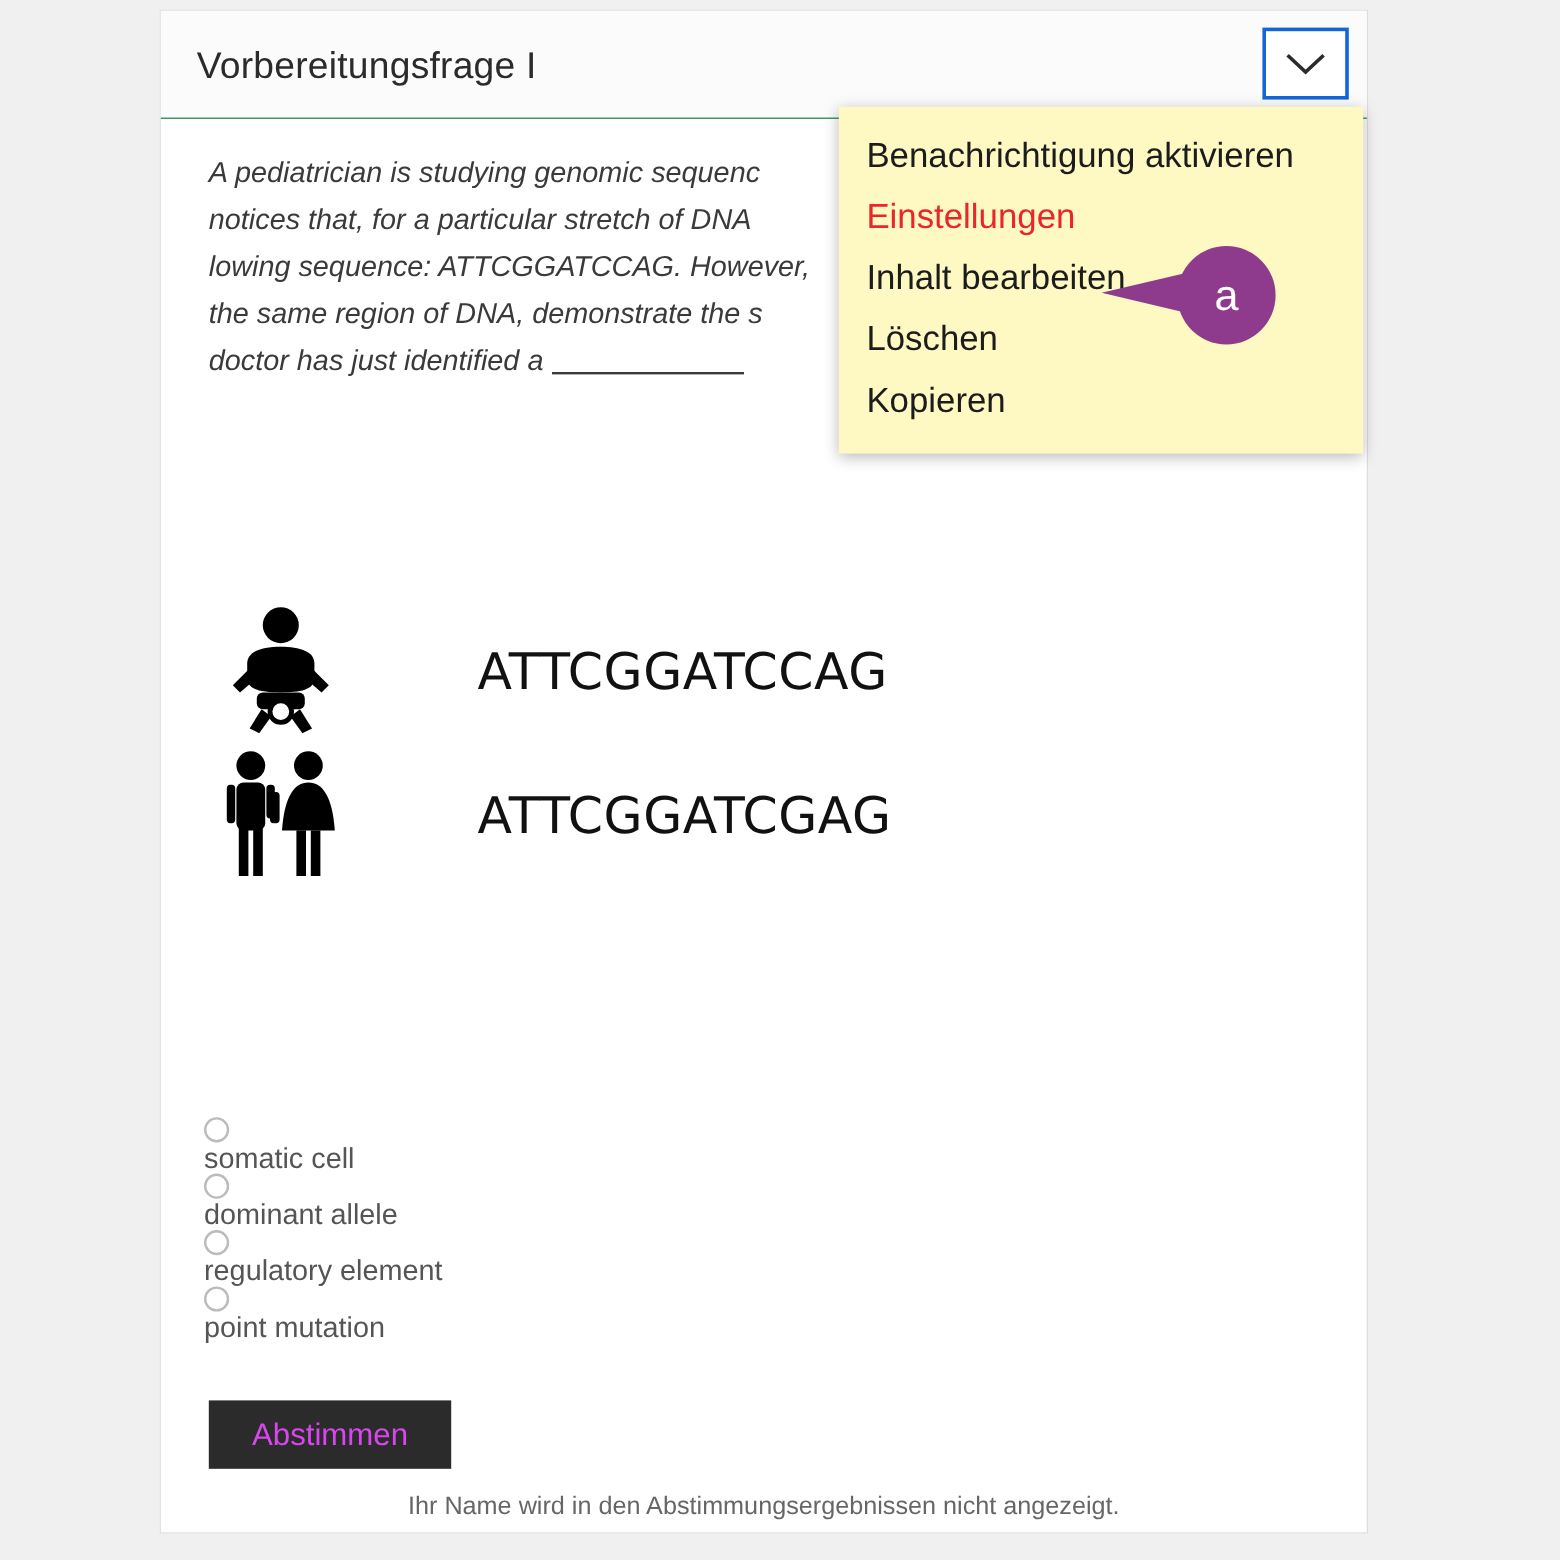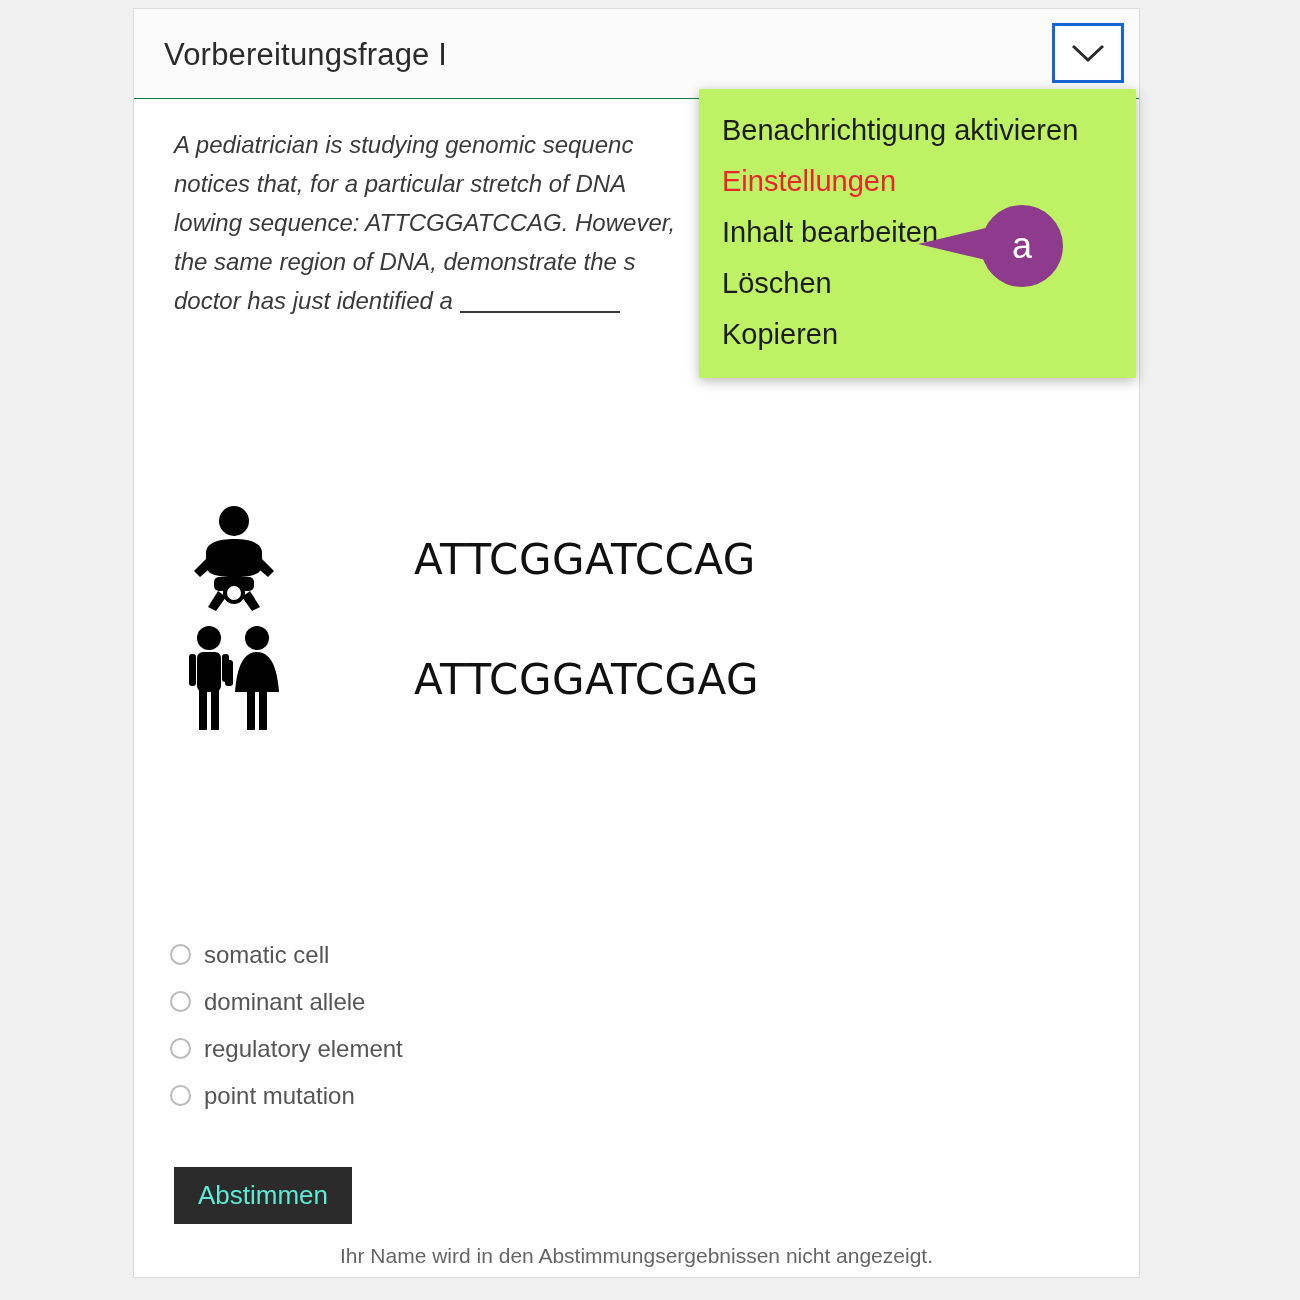--- a/index.html
+++ b/index.html
@@ -97,34 +97,35 @@
     width: 200px;
     display: flex;
     justify-content: center;
     align-items: center;
   }
   .seq-text {
     font-size: 42px;
     letter-spacing: 0.5px;
     color: #111;
     font-family: "DejaVu Sans", sans-serif;
-    margin-left: 80px;
+    margin-left: 64px;
   }
 
   .options {
     position: absolute;
     left: 36px;
     top: 832px;
     width: 900px;
   }
   .option {
     display: flex;
-    align-items: center;
+    align-items: flex-start;
     height: 47px;
     cursor: pointer;
+    flex-direction: column;
   }
   .radio {
     width: 21px;
     height: 21px;
     border: 2px solid #bbbbbb;
     border-radius: 50%;
     box-sizing: border-box;
     margin-right: 13px;
     background: #fff;
     flex: none;
@@ -132,23 +133,23 @@
   .option-label {
     font-size: 24px;
     color: #555555;
   }
 
   .vote-button {
     position: absolute;
     left: 40px;
     top: 1068px;
     background: #2b2b2b;
-    color: #5eead4;
+    color: #d946ef;
     font-size: 26px;
-    padding: 13px 24px;
+    padding: 13px 36px;
     border: none;
     cursor: pointer;
     font-family: "Liberation Sans", sans-serif;
   }
 
   .privacy-note {
     position: absolute;
     left: 0;
     top: 1145px;
     width: 100%;
@@ -156,21 +157,21 @@
     font-size: 21px;
     color: #666666;
   }
 
   
   .menu {
     position: absolute;
     left: 699px;
     top: 89px;
     width: 437px;
-    background: #bef264;
+    background: #fef9c3;
     box-shadow: 0 3px 12px rgba(0,0,0,0.28);
     padding: 16px 0 18px 0;
     box-sizing: border-box;
     z-index: 20;
   }
   .menu-item {
     font-size: 29px;
     color: #1c1c1c;
     padding: 9px 0 9px 23px;
     cursor: pointer;

